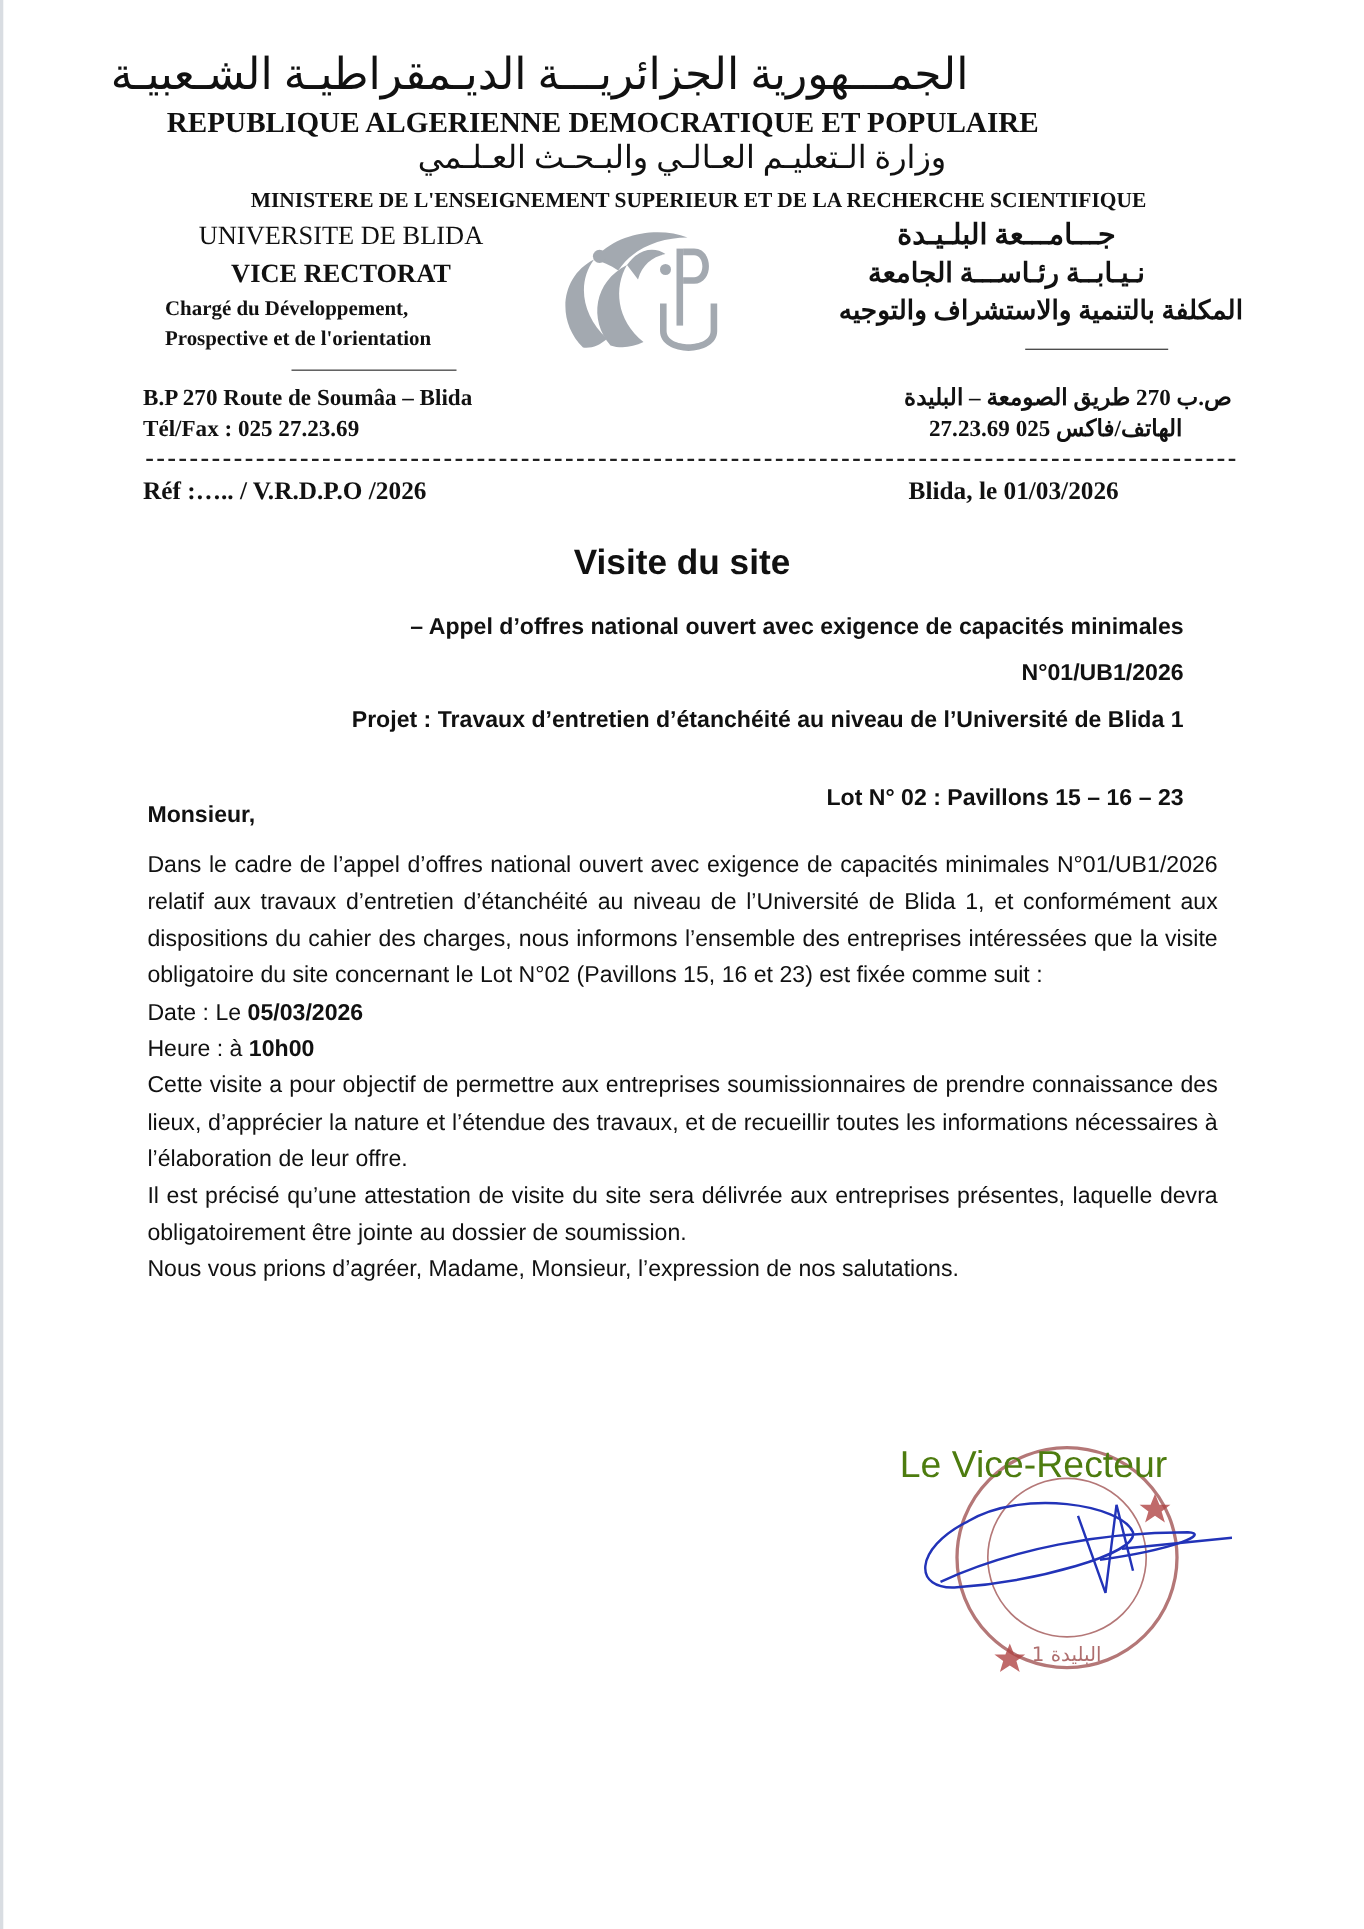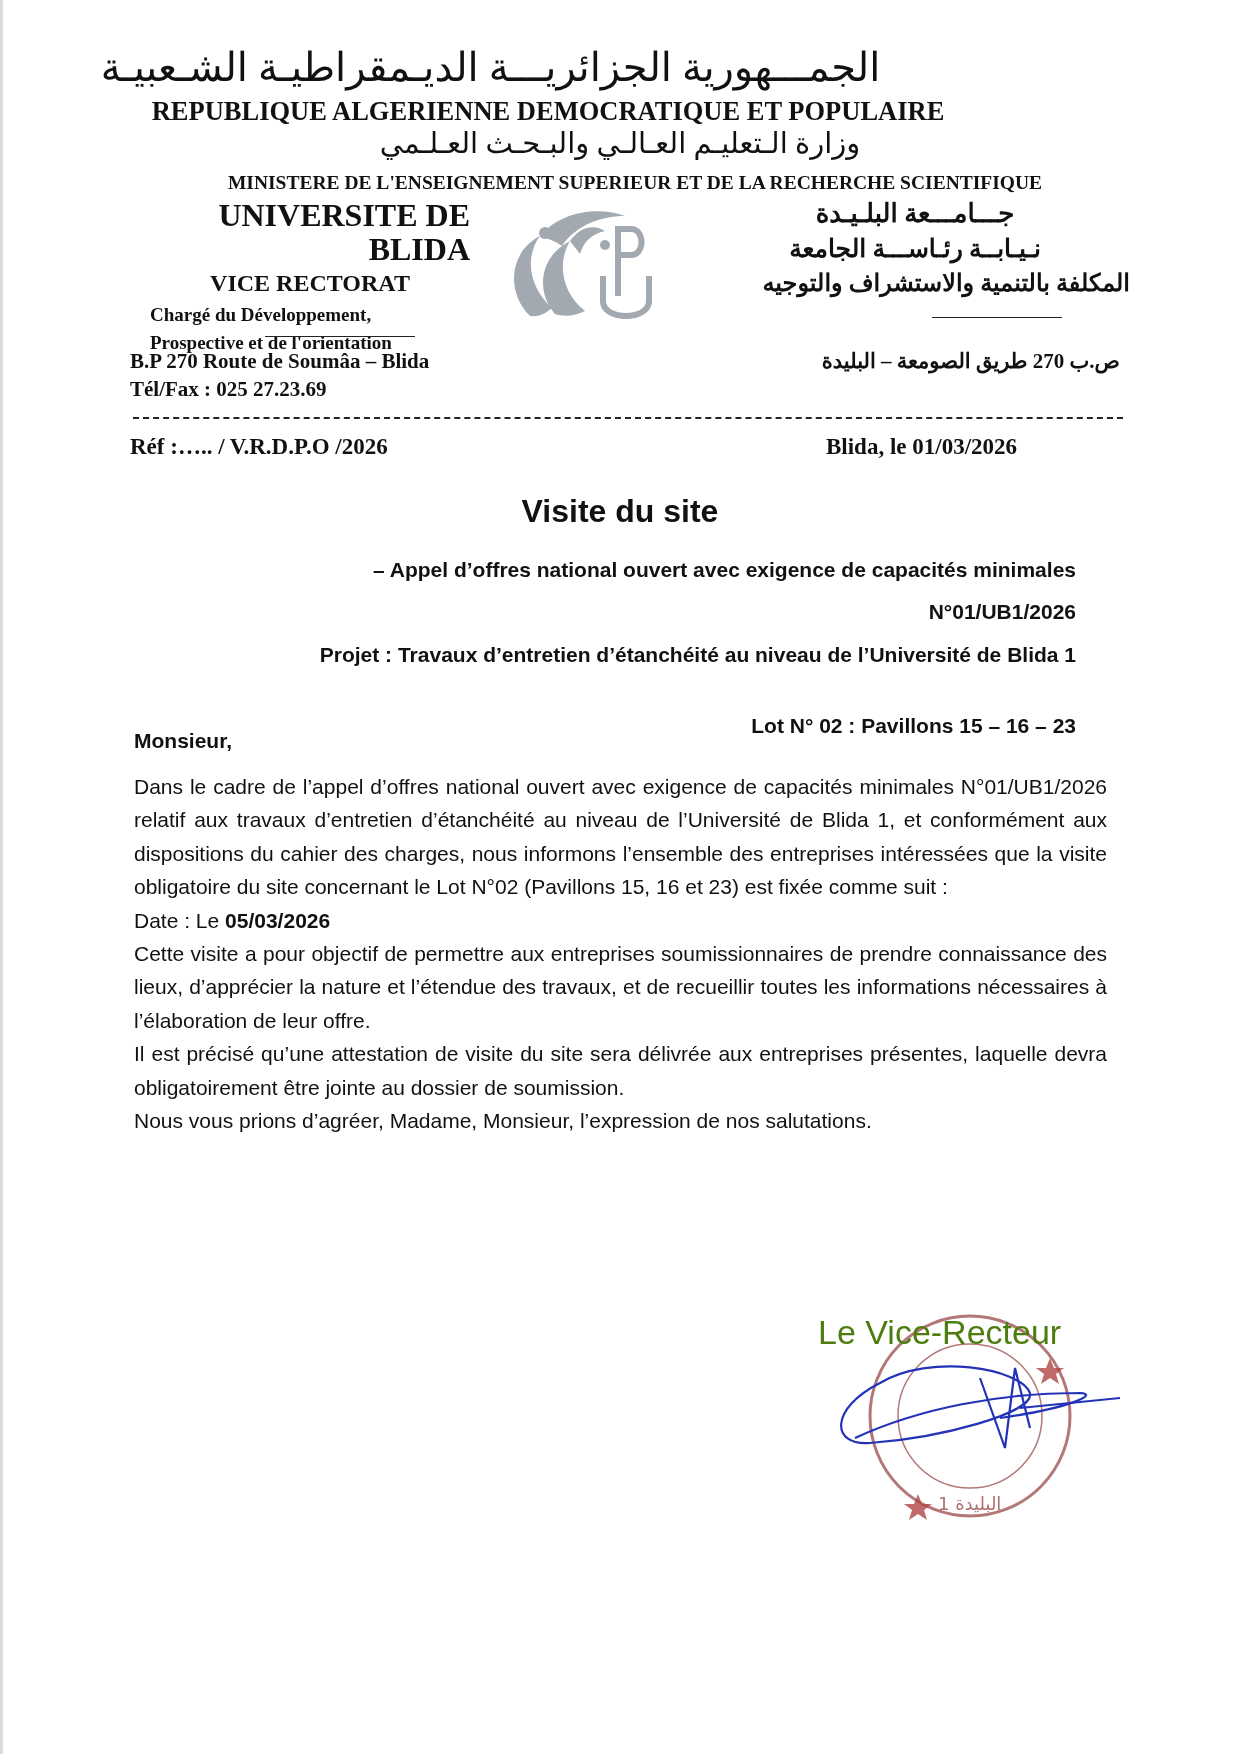--- a/index.html
+++ b/index.html
@@ -10,21 +10,21 @@
     .abs { position: absolute; }
     .center { text-align: center; }
 
     
     #ar-republic { top: 44px; left: 0; width: 981px; font-size: 40px; direction: rtl; text-align: center; }
     #fr-republic { top: 96px; left: 0; width: 1096px; font-size: 26.5px; font-weight: bold; }
     #ar-ministry { top: 126px; left: 0; width: 1240px; font-size: 29px; direction: rtl; text-align: center; }
     #fr-ministry { top: 172px; left: 0; width: 1240px; font-size: 19.5px; font-weight: bold; margin-left: 15px; }
 
     #left-block { top: 198px; left: 150px; width: 320px; }
-    #left-block .univ { font-size: 32px; font-weight: bold; text-align: right; line-height: 34px; }
+    #left-block .univ { font-size: 24px; font-weight: normal; text-align: center; line-height: 34px; }
     #left-block .vr { font-size: 24px; font-weight: bold; text-align: center; line-height: 34px; }
     #left-block .sub { font-size: 19px; font-weight: bold; line-height: 26px; padding-left: 0px; margin-top: 2px; }
     #left-rule { top: 336px; left: 265px; width: 150px; height: 0; border-top: 1.5px solid #222; }
 
     #right-block { top: 196px; left: 740px; width: 390px; direction: rtl; }
     #right-block .l1 { font-size: 26px; font-weight: bold; text-align: center; line-height: 36px; padding-right: 40px; }
     #right-block .l2 { font-size: 25px; font-weight: bold; text-align: center; line-height: 34px; padding-right: 40px; }
     #right-block .l3 { font-size: 24px; font-weight: bold; text-align: right; line-height: 34px; }
     #right-rule { top: 317px; left: 932px; width: 130px; height: 0; border-top: 1.5px solid #222; }
 
@@ -97,38 +97,40 @@
   <div class="l3">المكلفة بالتنمية والاستشراف والتوجيه</div>
 </div>
 <div id="right-rule" class="abs"></div>
 
 <div id="addr-left" class="abs serif">
   <div>B.P 270 Route de Soumâa – Blida</div>
   <div>Tél/Fax : 025 27.23.69</div>
 </div>
 <div id="addr-right" class="abs serif">
   <div>ص.ب 270 طريق الصومعة – البليدة</div>
+  <div class="ph">الهاتف/فاكس 025 27.23.69</div>
 </div>
 
 <div id="dash-sep" class="abs"></div>
 
 <div id="ref" class="abs serif">Réf :….. / V.R.D.P.O /2026</div>
 <div id="date" class="abs serif">Blida, le 01/03/2026</div>
 
 <div id="title" class="abs sans center">Visite du site</div>
 <div id="sub1" class="abs sans center sub-t">– Appel d’offres national ouvert avec exigence de capacités minimales</div>
 <div id="sub2" class="abs sans center sub-t">N°01/UB1/2026</div>
 <div id="sub3" class="abs sans center sub-t">Projet : Travaux d’entretien d’étanchéité au niveau de l’Université de Blida 1</div>
 <div id="sub4" class="abs sans center sub-t">Lot N° 02 : Pavillons 15 – 16 – 23</div>
 
 <div id="salutation" class="abs sans">Monsieur,</div>
 
 <div id="body" class="abs sans">
   <p class="just">Dans le cadre de l’appel d’offres national ouvert avec exigence de capacités minimales N°01/UB1/2026 relatif aux travaux d’entretien d’étanchéité au niveau de l’Université de Blida 1, et conformément aux dispositions du cahier des charges, nous informons l’ensemble des entreprises intéressées que la visite obligatoire du site concernant le Lot N°02 (Pavillons 15, 16 et 23) est fixée comme suit :</p>
   <p><span>Date : Le </span><b>05/03/2026</b></p>
+  <p><span>Heure : à </span><b>10h00</b></p>
   <p class="just">Cette visite a pour objectif de permettre aux entreprises soumissionnaires de prendre connaissance des lieux, d’apprécier la nature et l’étendue des travaux, et de recueillir toutes les informations nécessaires à l’élaboration de leur offre.</p>
   <p class="just">Il est précisé qu’une attestation de visite du site sera délivrée aux entreprises présentes, laquelle devra obligatoirement être jointe au dossier de soumission.</p>
   <p>Nous vous prions d’agréer, Madame, Monsieur, l’expression de nos salutations.</p>
 </div>
 
 <div id="sig-title" class="abs sans">Le Vice-Recteur</div>
 <div id="stamp" class="abs">
   <svg width="300" height="260" viewBox="0 0 300 260">
     <g fill="none" stroke="#9b4a4a" opacity="0.75">
       <circle cx="150" cy="118" r="100" stroke-width="3"></circle>

